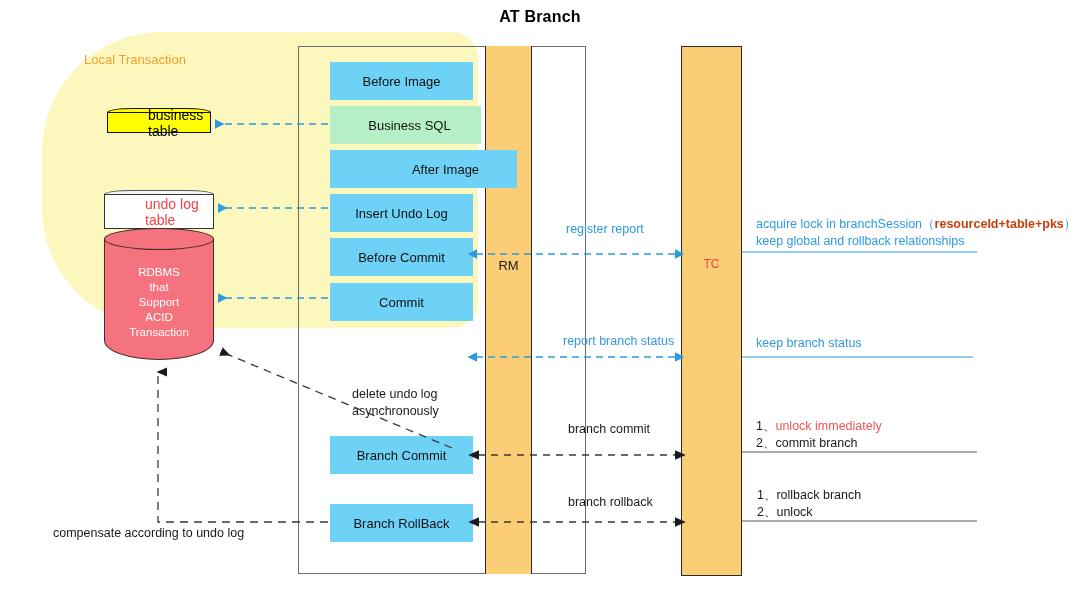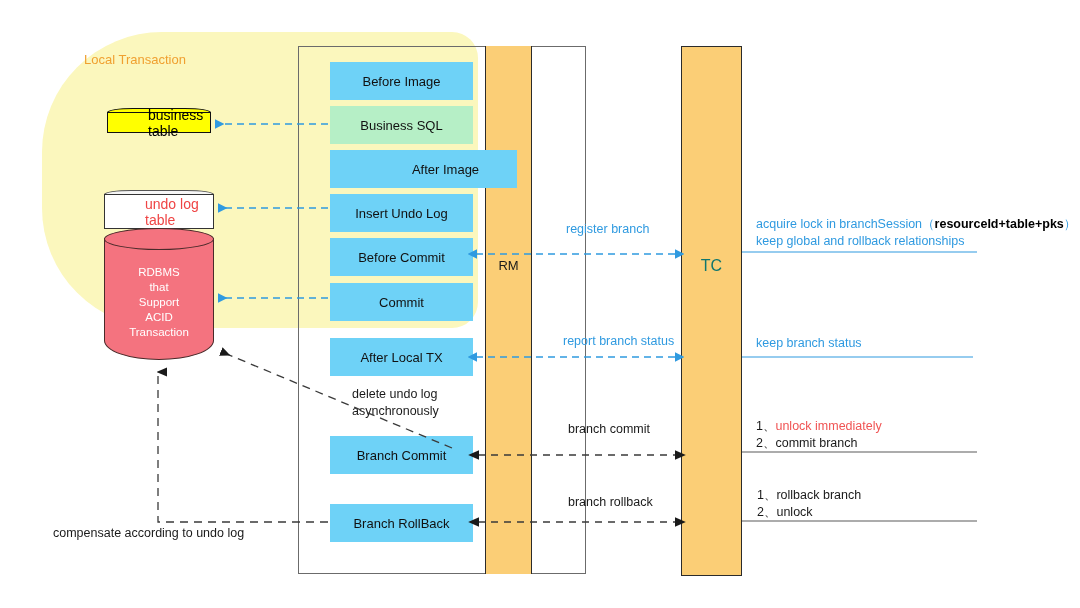--- a/index.html
+++ b/index.html
@@ -73,22 +73,22 @@
     left: 681px; top: 46px;
     width: 61px; height: 530px;
     background: #fbce76;
     border: 1.5px solid #2b2b2b;
     box-sizing: border-box;
   }
   #tc-label {
     left: 681px; top: 257px;
     width: 61px;
     text-align: center;
-    font-size: 16px;
-    color: #0f766e;
+    font-size: 12px;
+    color: #ef4444;
   }
 
   
   .step-box {
     left: 330px;
     width: 143px;
     height: 38px;
     background: #6ed2f7;
     color: #111111;
     font-size: 13px;
@@ -171,31 +171,32 @@
   }
   .lbl.blue  { color: #2f9ae0; }
   .lbl.black { color: #1a1a1a; }
   .ann {
     font-size: 12.5px;
     line-height: 17px;
     white-space: nowrap;
   }
   .ann.blue  { color: #2f9ae0; }
   .ann.black { color: #1a1a1a; }
-  .red { color: #000000; font-weight: bold; }
+  .red { color: #c2410c; font-weight: bold; }
   .redplain { color: #f05454; }
 
   
   #wires { left: 0; top: 0; width: 1080px; height: 608px; }
 </style>
 </head>
 <body>
 
 <div id="canvas">
 
+  <div class="abs" id="title">AT Branch</div>
 
   <div class="abs" id="local-tx-blob"></div>
   <div class="abs" id="local-tx-label">Local Transaction</div>
 
   <div class="abs" id="business-table-top"></div>
   <div class="abs cyl" id="business-table">business table</div>
 
   <div class="abs" id="undo-table-top"></div>
   <div class="abs cyl" id="undo-table">undo log table</div>
 
@@ -211,30 +212,29 @@
 
   <div class="abs" id="branch-frame"></div>
 
   <div class="abs" id="rm-lane"></div>
   <div class="abs" id="rm-label">RM</div>
 
   <div class="abs" id="tc-lane"></div>
   <div class="abs" id="tc-label">TC</div>
 
   <div class="abs step-box" style="top:62px;">Before Image</div>
-  <div class="abs step-box green" style="top:106px;">Business SQL</div>
+  <div class="abs step-box green" style="top:106px;padding-left:8px;">Business SQL</div>
   <div class="abs step-box" style="top:150px;padding-left:44px;">After Image</div>
   <div class="abs step-box" style="top:194px;">Insert Undo Log</div>
   <div class="abs step-box" style="top:238px;">Before Commit</div>
   <div class="abs step-box" style="top:283px;">Commit</div>
-  <div class="abs step-box" style="top:338px;">After Local TX</div>
   <div class="abs step-box" style="top:436px;">Branch Commit</div>
   <div class="abs step-box" style="top:504px;">Branch RollBack</div>
 
-  <div class="abs lbl blue" style="left:566px; top:222px;">register branch</div>
+  <div class="abs lbl blue" style="left:566px; top:222px;">register report</div>
   <div class="abs lbl blue" style="left:549px; top:334px;padding-left:14px;">report branch status</div>
   <div class="abs lbl black" style="left:568px; top:422px;">branch commit</div>
   <div class="abs lbl black" style="left:568px; top:495px;">branch rollback</div>
 
   <div class="abs lbl black" style="left:352px; top:387px;">delete undo log</div>
   <div class="abs lbl black" style="left:352px; top:404px;">asynchronously</div>
   <div class="abs lbl black" style="left:53px;  top:526px;">compensate according to undo log</div>
 
   <div class="abs ann blue" style="left:756px; top:216px;">
     <div><span>acquire lock in branchSession（</span><span class="red">resourceId+table+pks</span><span>）</span></div>

